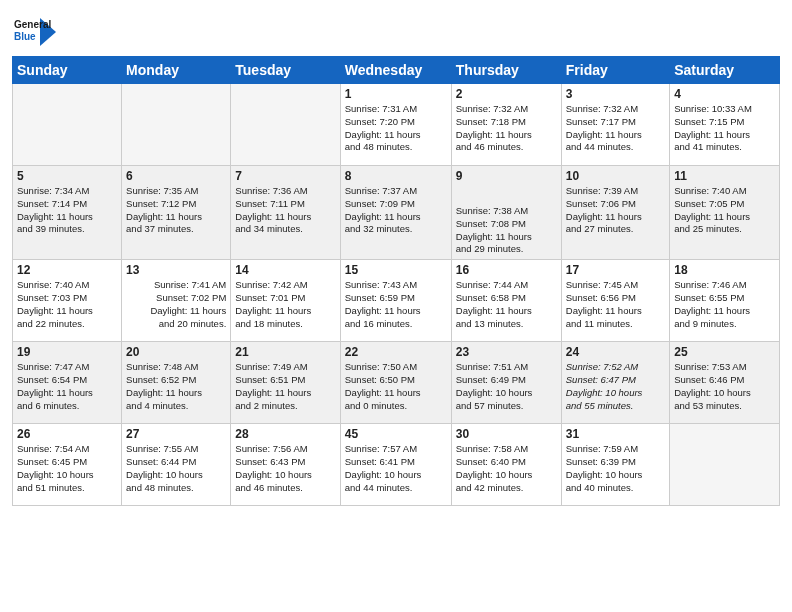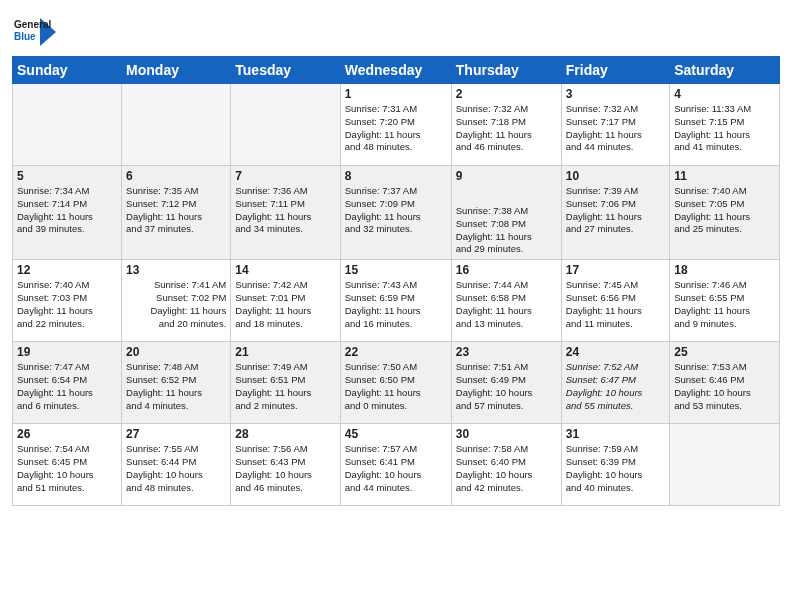--- a/index.html
+++ b/index.html
@@ -135,21 +135,21 @@
           </td>
           <td>
             <span class="day-number">3</span>
             <div class="day-info" style="white-space: pre-line;">Sunrise: 7:32 AM
 Sunset: 7:17 PM
 Daylight: 11 hours
 and 44 minutes.</div>
           </td>
           <td>
             <span class="day-number">4</span>
-            <div class="day-info" style="white-space: pre-line;">Sunrise: 11:33 AM
+            <div class="day-info" style="white-space: pre-line;">Sunrise: 10:33 AM
 Sunset: 7:15 PM
 Daylight: 11 hours
 and 41 minutes.</div>
           </td>
         </tr>
         <tr class="row-alt">
           <td>
             <span class="day-number">5</span>
             <div class="day-info" style="white-space: pre-line;">Sunrise: 7:34 AM
 Sunset: 7:14 PM

